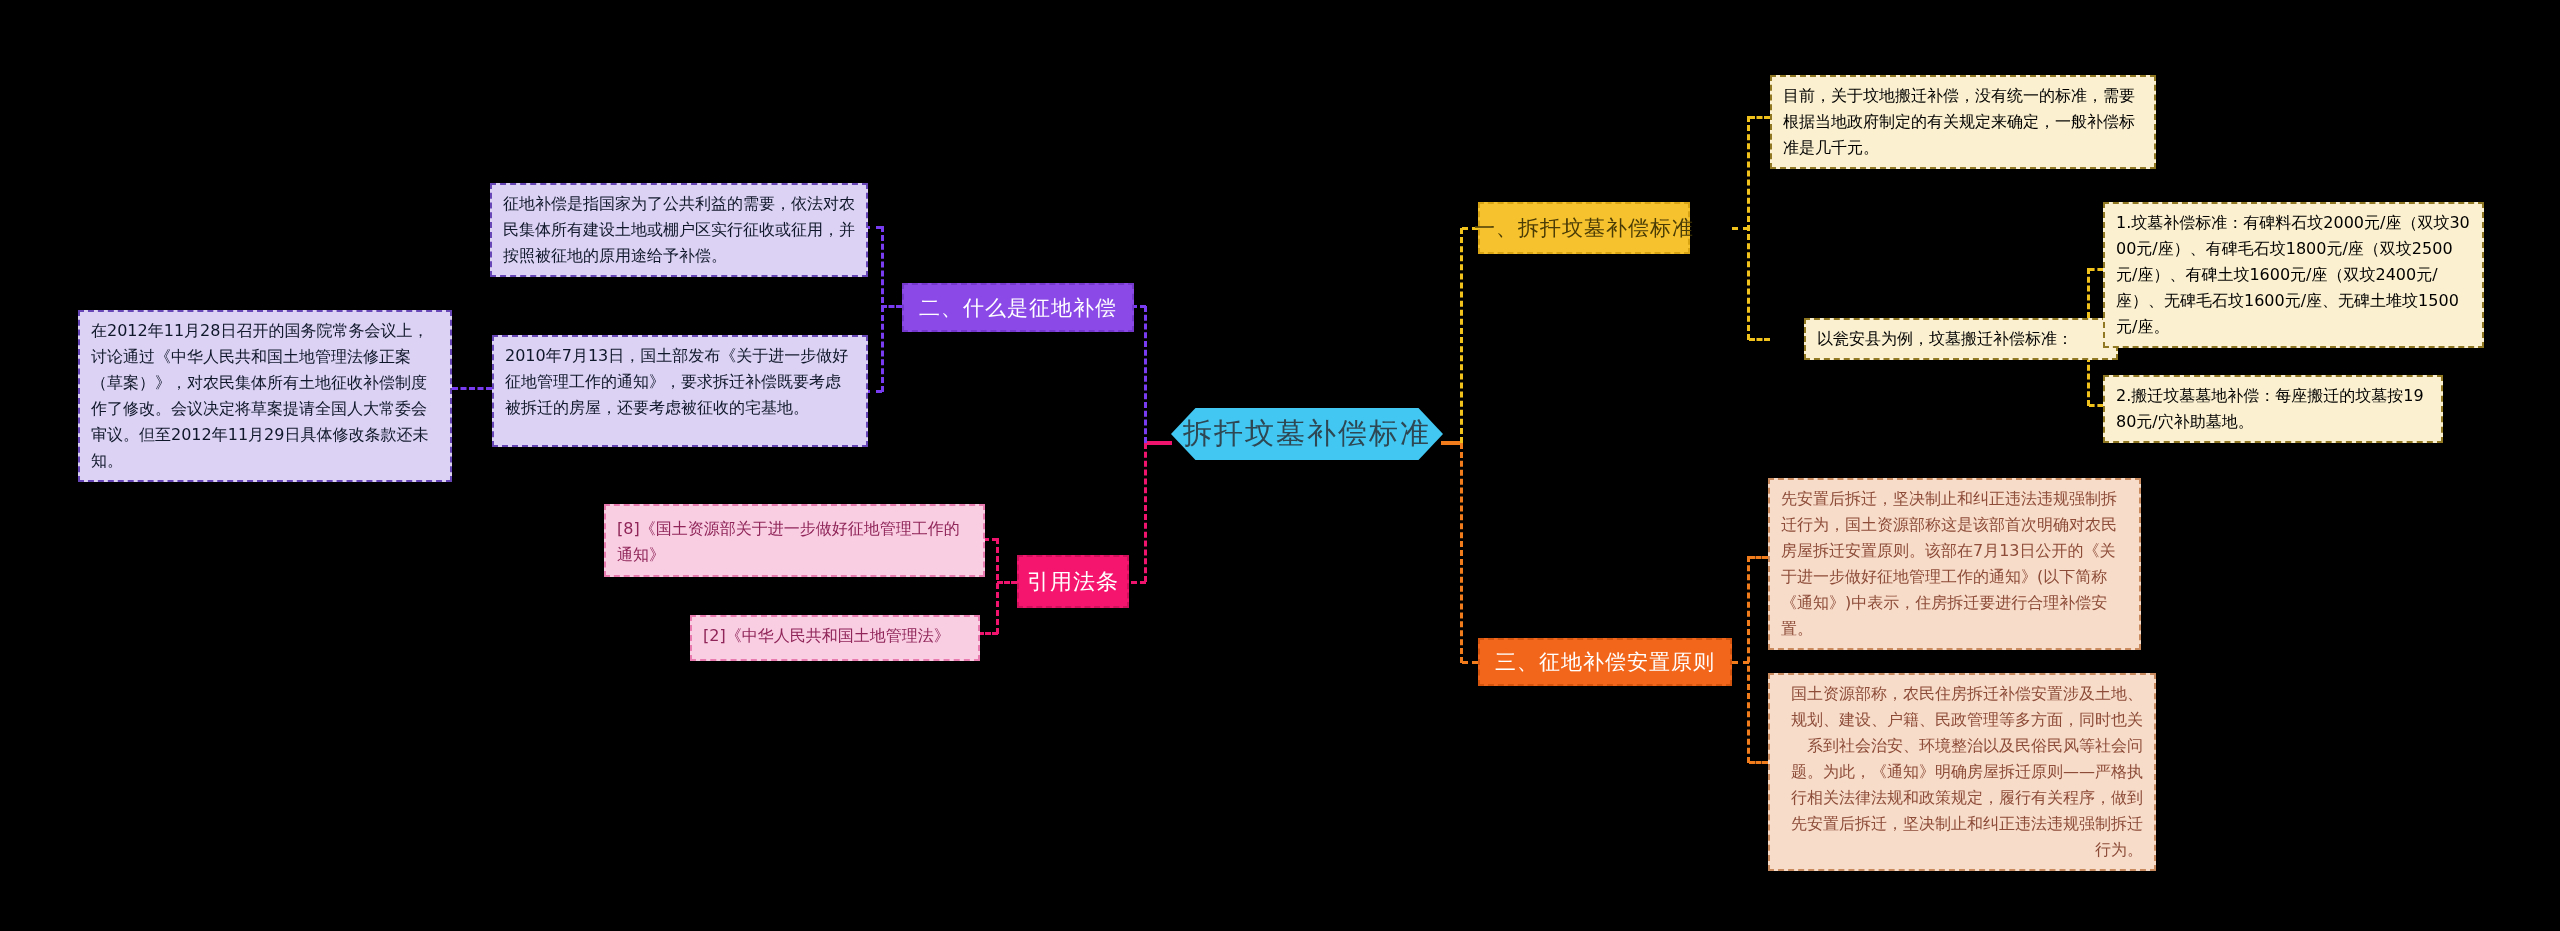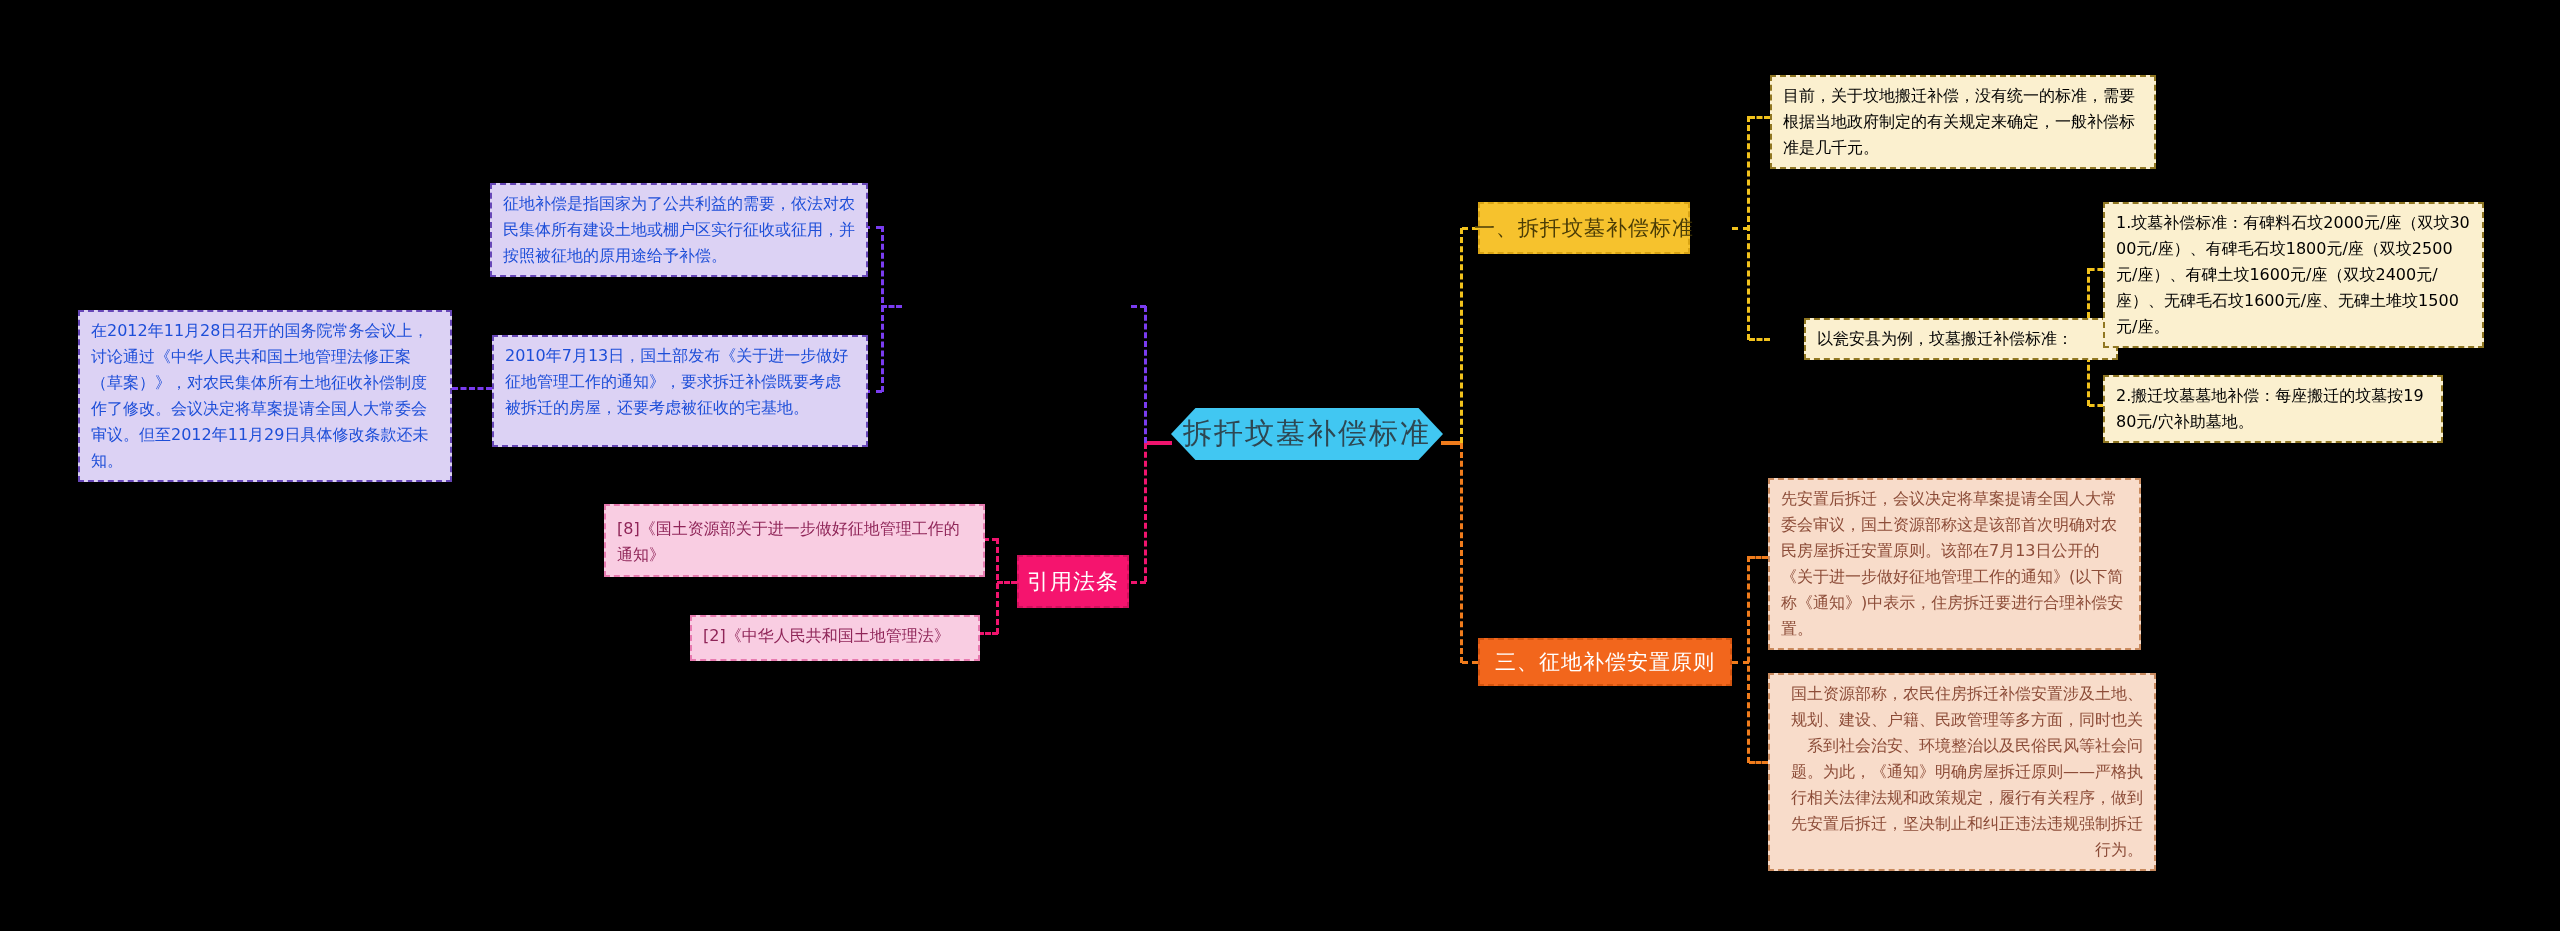--- a/index.html
+++ b/index.html
@@ -17,21 +17,21 @@
   .ln-purple{border-color:#7a3cf0;}
   .ln-pink{border-color:#f0146e;}
   .ln-yellow{border-color:#f2c21c;}
   .ln-orange{border-color:#f07c1c;}
   
   .box{
     position:absolute;box-sizing:border-box;
     padding:6px 11px;font-size:16px;line-height:26px;
     border:2px dashed;text-align:left;word-break:break-all;
   }
-  .box-lavender{background:#dcd2f4;border-color:#6747b8;color:#1d4ed8;}
+  .box-lavender{background:#dcd2f4;border-color:#6747b8;color:#0f172a;}
   .box-pinklight{background:#f9cde2;border-color:#e87ab0;color:#8f2558;}
   .box-cream{background:#fbf0cf;border-color:#907722;color:#000000;}
   .box-peach{background:#f8dcca;border-color:#c98a5e;color:#8c4c38;}
   
   .node{
     position:absolute;box-sizing:border-box;
     display:flex;align-items:center;justify-content:center;
     font-size:21px;border:2px dashed;letter-spacing:1px;white-space:nowrap;
   }
   .node-purple{background:#8b4ae8;border-color:#7438cc;color:#ffffff;}
@@ -91,20 +91,23 @@
   <div class="hdash ln-orange" style="left:1749px;top:761px;width:19px;"></div>
 
   <div class="hex">
     <span>拆扦坟墓补偿标准</span>
   </div>
 
   <div class="node node-yellow" style="left:1478px;top:202px;width:212px;height:52px;">
     <span>一、拆扦坟墓补偿标准</span>
   </div>
 
+  <div class="node node-purple" style="left:902px;top:283px;width:232px;height:49px;">
+    <span>二、什么是征地补偿</span>
+  </div>
 
   <div class="node node-pink" style="left:1017px;top:555px;width:112px;height:53px;">
     <span>引用法条</span>
   </div>
 
   <div class="node node-orange" style="left:1478px;top:638px;width:254px;height:48px;">
     <span>三、征地补偿安置原则</span>
   </div>
 
   <div class="box box-lavender" style="left:490px;top:183px;width:378px;min-height:88px;">征地补偿是指国家为了公共利益的需要，依法对农民集体所有建设土地或棚户区实行征收或征用，并按照被征地的原用途给予补偿。</div>
@@ -118,17 +121,17 @@
   <div class="box box-pinklight" style="left:690px;top:615px;width:290px;min-height:46px;">[2]《中华人民共和国土地管理法》</div>
 
   <div class="box box-cream" style="left:1770px;top:75px;width:386px;min-height:86px;">目前，关于坟地搬迁补偿，没有统一的标准，需要根据当地政府制定的有关规定来确定，一般补偿标准是几千元。</div>
 
   <div class="box box-cream" style="left:1804px;top:318px;width:314px;min-height:42px;white-space:nowrap;">以瓮安县为例，坟墓搬迁补偿标准：</div>
 
   <div class="box box-cream" style="left:2103px;top:202px;width:381px;min-height:135px;">1.坟墓补偿标准：有碑料石坟2000元/座（双坟3000元/座）、有碑毛石坟1800元/座（双坟2500元/座）、有碑土坟1600元/座（双坟2400元/座）、无碑毛石坟1600元/座、无碑土堆坟1500元/座。</div>
 
   <div class="box box-cream" style="left:2103px;top:375px;width:340px;min-height:66px;">2.搬迁坟墓墓地补偿：每座搬迁的坟墓按1980元/穴补助墓地。</div>
 
-  <div class="box box-peach" style="left:1768px;top:478px;width:373px;min-height:160px;">先安置后拆迁，会议决定将草案提请全国人大常委会审议，国土资源部称这是该部首次明确对农民房屋拆迁安置原则。该部在7月13日公开的《关于进一步做好征地管理工作的通知》(以下简称《通知》)中表示，住房拆迁要进行合理补偿安置。</div>
+  <div class="box box-peach" style="left:1768px;top:478px;width:373px;min-height:160px;">先安置后拆迁，坚决制止和纠正违法违规强制拆迁行为，国土资源部称这是该部首次明确对农民房屋拆迁安置原则。该部在7月13日公开的《关于进一步做好征地管理工作的通知》(以下简称《通知》)中表示，住房拆迁要进行合理补偿安置。</div>
 
   <div class="box box-peach" style="left:1768px;top:673px;width:388px;min-height:180px;text-align:right;">国土资源部称，农民住房拆迁补偿安置涉及土地、规划、建设、户籍、民政管理等多方面，同时也关系到社会治安、环境整治以及民俗民风等社会问题。为此，《通知》明确房屋拆迁原则——严格执行相关法律法规和政策规定，履行有关程序，做到先安置后拆迁，坚决制止和纠正违法违规强制拆迁行为。</div>
 
 </div>
 
 </body></html>

